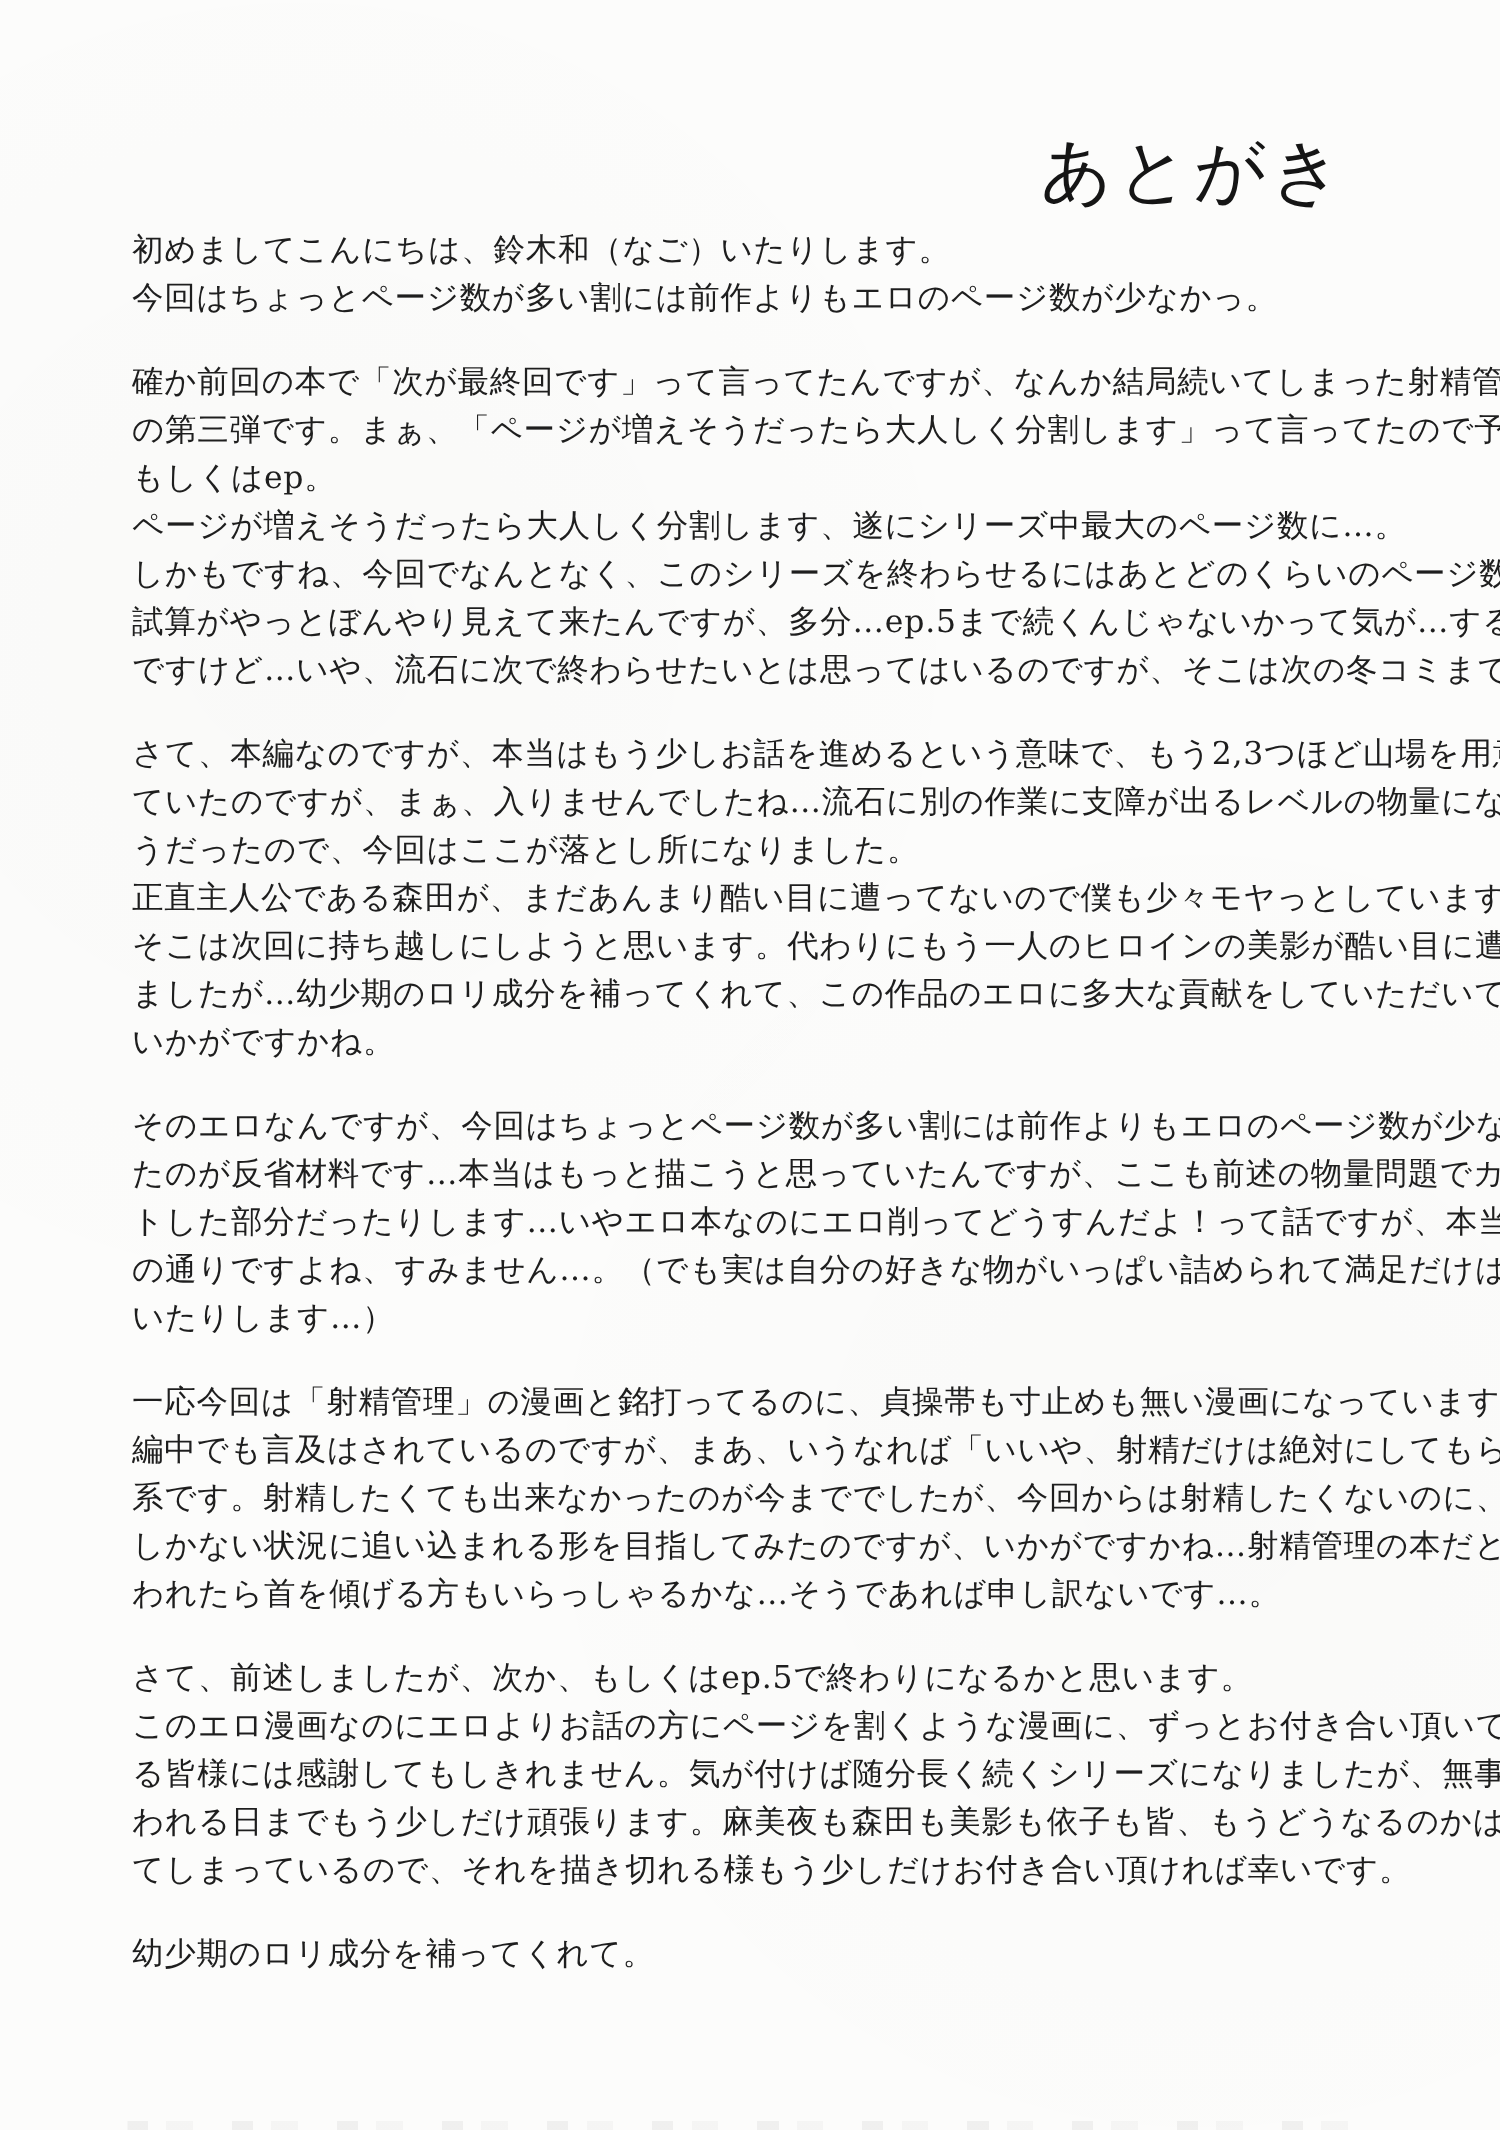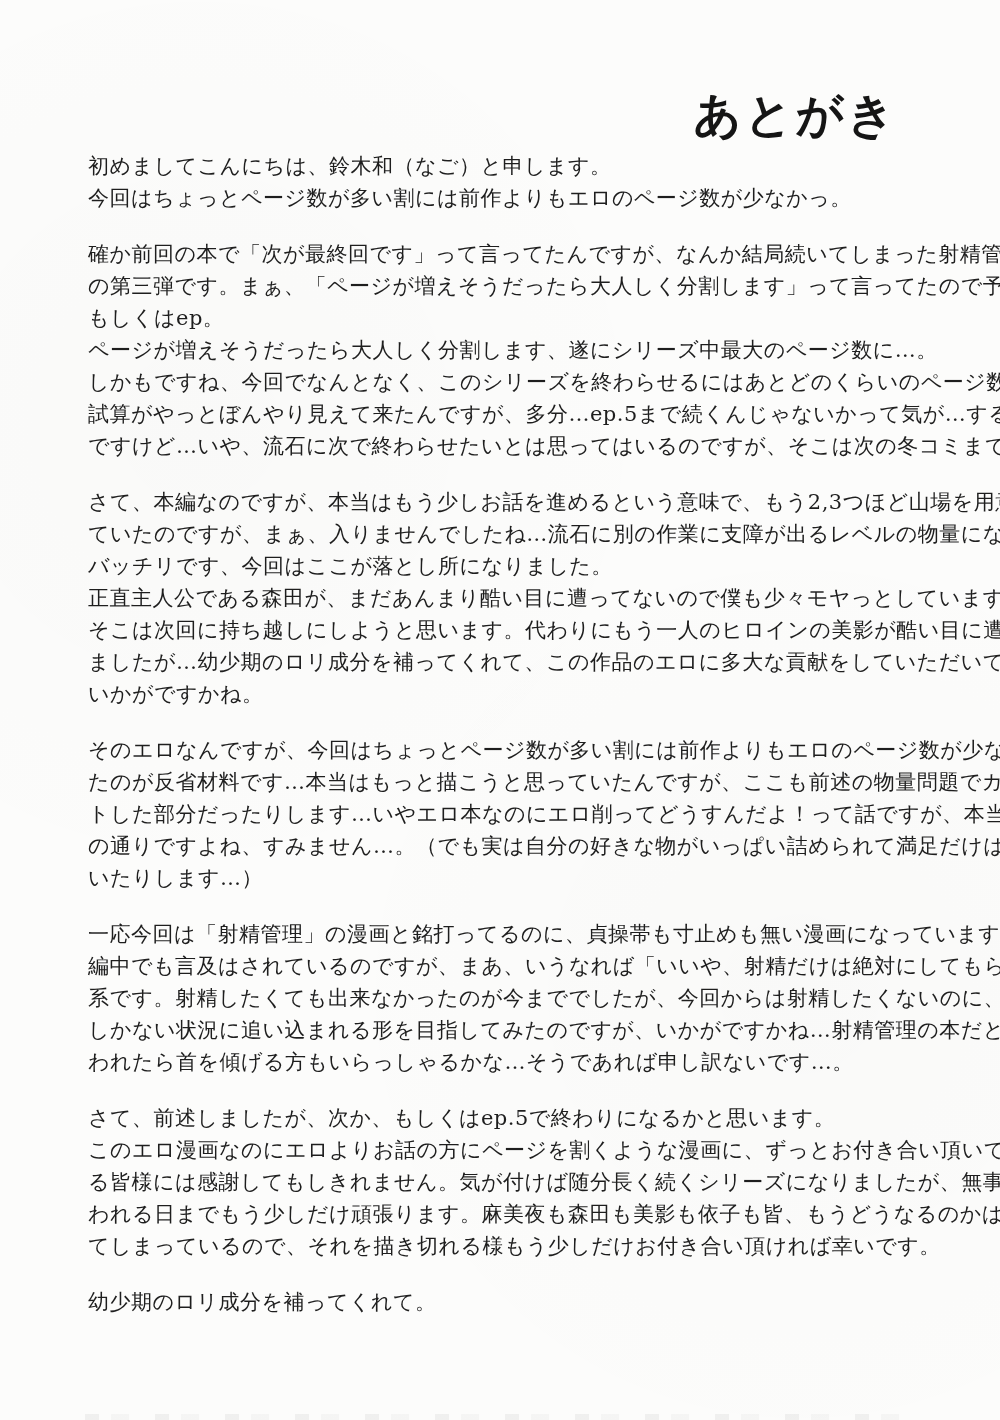--- a/index.html
+++ b/index.html
@@ -25,21 +25,21 @@
       radial-gradient(circle at 20% 30%, rgba(0,0,0,0.012), transparent 40%),
       radial-gradient(circle at 80% 70%, rgba(0,0,0,0.012), transparent 40%);
     pointer-events: none;
   }
   .title {
     position: absolute;
     top: 56px;
     right: 102px;
     font-family: "DejaVu Sans", "Liberation Sans", sans-serif;
     font-size: 47px;
-    font-weight: 700;
+    font-weight: 400;
     letter-spacing: 3px;
     color: #151515;
     line-height: 1.2;
   }
   .content {
     position: absolute;
     top: 150px;
     left: 88px;
     width: 828px;
     font-family: "DejaVu Serif", "Liberation Serif", serif;
@@ -73,36 +73,36 @@
   }
 </style>
 </head>
 <body>
 
 <div class="page">
   <h1 class="title">あとがき</h1>
 
   <div class="content" id="paragraphs">
       <div class="paragraph">
-        <div class="line">初めましてこんにちは、鈴木和（なご）と申します。</div>
+        <div class="line">初めましてこんにちは、鈴木和（なご）いたりします。</div>
         <div class="line">今回はちょっとページ数が多い割には前作よりもエロのページ数が少なかっ。</div>
       </div>
       <div class="paragraph">
         <div class="line">確か前回の本で「次が最終回です」って言ってたんですが、なんか結局続いてしまった射精管理本</div>
         <div class="line">の第三弾です。まぁ、「ページが増えそうだったら大人しく分割します」って言ってたので予防線は</div>
         <div class="line">もしくはep。</div>
         <div class="line">ページが増えそうだったら大人しく分割します、遂にシリーズ中最大のページ数に…。</div>
         <div class="line">しかもですね、今回でなんとなく、このシリーズを終わらせるにはあとどのくらいのページ数かの</div>
         <div class="line">試算がやっとぼんやり見えて来たんですが、多分…ep.5まで続くんじゃないかって気が…するん</div>
         <div class="line">ですけど…いや、流石に次で終わらせたいとは思ってはいるのですが、そこは次の冬コミまでに判</div>
       </div>
       <div class="paragraph">
         <div class="line">さて、本編なのですが、本当はもう少しお話を進めるという意味で、もう2,3つほど山場を用意し</div>
         <div class="line">ていたのですが、まぁ、入りませんでしたね…流石に別の作業に支障が出るレベルの物量になりそ</div>
-        <div class="line">バッチリです、今回はここが落とし所になりました。</div>
+        <div class="line">うだったので、今回はここが落とし所になりました。</div>
         <div class="line">正直主人公である森田が、まだあんまり酷い目に遭ってないので僕も少々モヤっとしていますが、</div>
         <div class="line">そこは次回に持ち越しにしようと思います。代わりにもう一人のヒロインの美影が酷い目に遭い</div>
         <div class="line">ましたが…幼少期のロリ成分を補ってくれて、この作品のエロに多大な貢献をしていただいて感</div>
         <div class="line">いかがですかね。</div>
       </div>
       <div class="paragraph">
         <div class="line">そのエロなんですが、今回はちょっとページ数が多い割には前作よりもエロのページ数が少なかっ</div>
         <div class="line">たのが反省材料です…本当はもっと描こうと思っていたんですが、ここも前述の物量問題でカッ</div>
         <div class="line">トした部分だったりします…いやエロ本なのにエロ削ってどうすんだよ！って話ですが、本当そ</div>
         <div class="line">の通りですよね、すみません…。（でも実は自分の好きな物がいっぱい詰められて満足だけはして</div>

